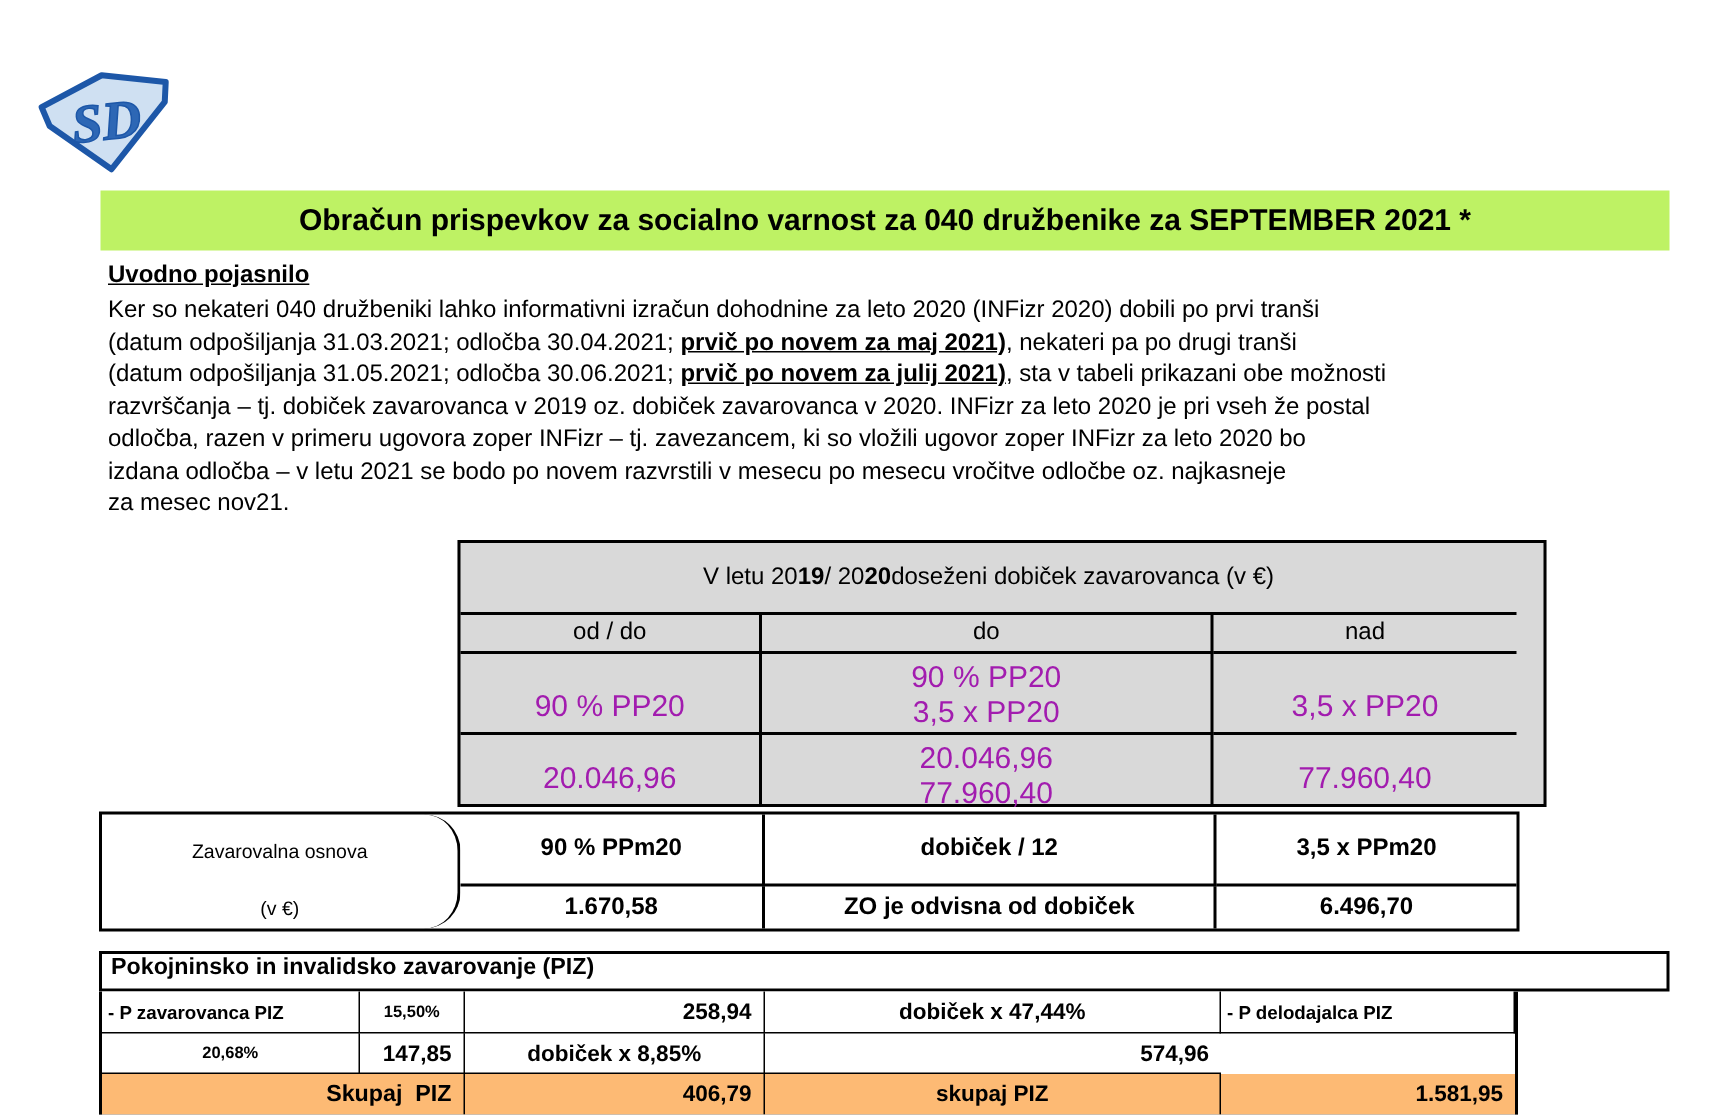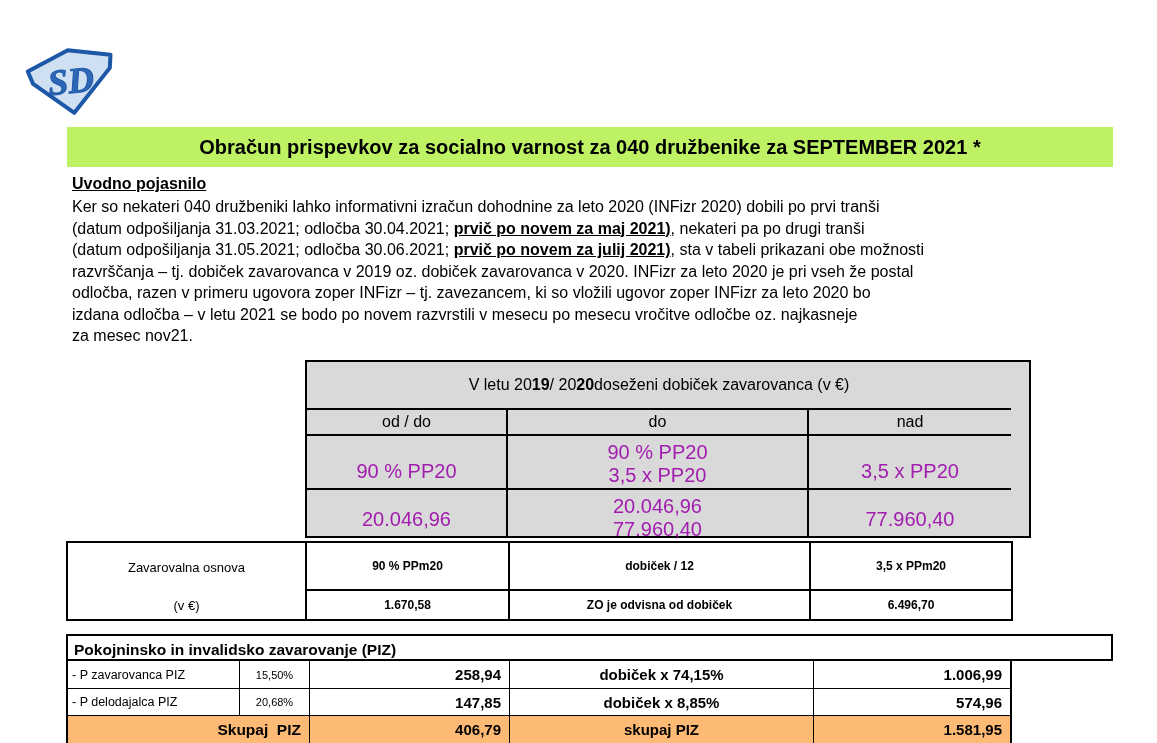--- a/index.html
+++ b/index.html
@@ -38,37 +38,37 @@
   .rt-val{color:#a21caf;font-size:20px;}
   .rt-row3{height:54px;align-items:flex-end;padding-bottom:5px;}
   .rt-row4{height:46px;align-items:flex-end;padding-bottom:5px;}
   .rt-twolines{flex-direction:column;justify-content:space-between;padding:5px 0 5px 0;align-items:center;}
   
   .base-table{
     position:absolute;left:66px;top:541px;width:947px;box-sizing:border-box;
     display:grid;grid-template-columns:239px 203px 301px 200px;grid-template-rows:48px 28px;
     border:2px solid #000;background:#fff;
   }
-  .bt-label{grid-row:1/3;flex-direction:column;font-size:13px;justify-content:flex-start;}
+  .bt-label{grid-row:1/3;flex-direction:column;font-size:13px;justify-content:flex-start;border-radius:24px;}
   .bt-label .l1{height:48px;display:flex;align-items:center;}
   .bt-label .l2{height:28px;display:flex;align-items:center;}
-  .bt-bold{font-weight:bold;font-size:12px;}
+  .bt-bold{font-weight:bold;font-size:16px;}
   
   .piz-header{
     position:absolute;left:66px;top:634px;width:1047px;height:27px;box-sizing:border-box;
-    border:2px solid #000;display:flex;align-items:flex-end;padding-left:6px;
+    border:2px solid #000;display:flex;align-items:flex-start;padding-left:6px;
     font-weight:bold;font-size:15.5px;background:#fff;
   }
   .piz-table{
     position:absolute;left:66px;top:661px;width:946px;box-sizing:border-box;
     display:grid;grid-template-columns:172px 70px 200px 304px 196px;
     grid-template-rows:28px 27px 27px;
     border:2px solid #000;border-top:none;background:#fff;
   }
-  .piz-table .cell{border-right:1.5px solid #000;border-bottom:1.5px solid #000;}
+  .piz-table .cell{border-right:1.5px solid #000;border-bottom:1.5px solid #000;font-weight:bold;}
   .piz-table .cell.last-col{border-right:none;}
   .piz-table .cell.last-row{border-bottom:none;}
   .pz-label{font-size:12.5px;justify-content:flex-start;padding-left:4px;}
   .pz-rate{font-size:11px;}
   .pz-num{font-weight:bold;font-size:15px;justify-content:flex-end;padding-right:8px;}
   .pz-formula{font-weight:bold;font-size:15px;}
   .total-row{background:#fdba74;}
   .pz-total-label{grid-column:1/3;font-weight:bold;font-size:15.5px;justify-content:flex-end;padding-right:8px;white-space:pre;}
 </style>
 </head>
@@ -142,22 +142,21 @@
 
   <div class="piz-header">
     <span>Pokojninsko in invalidsko zavarovanje (PIZ)</span>
   </div>
 
   <div class="piz-table">
 
     <div class="cell pz-label">- P zavarovanca PIZ</div>
     <div class="cell pz-rate">15,50%</div>
     <div class="cell pz-num">258,94</div>
-    <div class="cell pz-formula">dobiček x 74,15%</div>
-    <div class="cell pz-num last-col">1.006,99</div>
+    <div class="cell pz-formula">dobiček x 47,44%</div>
 
     <div class="cell pz-label">- P delodajalca PIZ</div>
     <div class="cell pz-rate">20,68%</div>
     <div class="cell pz-num">147,85</div>
     <div class="cell pz-formula">dobiček x 8,85%</div>
     <div class="cell pz-num last-col">574,96</div>
 
     <div class="cell pz-total-label total-row last-row">Skupaj  PIZ</div>
     <div class="cell pz-num total-row last-row">406,79</div>
     <div class="cell pz-formula total-row last-row">skupaj PIZ</div>

